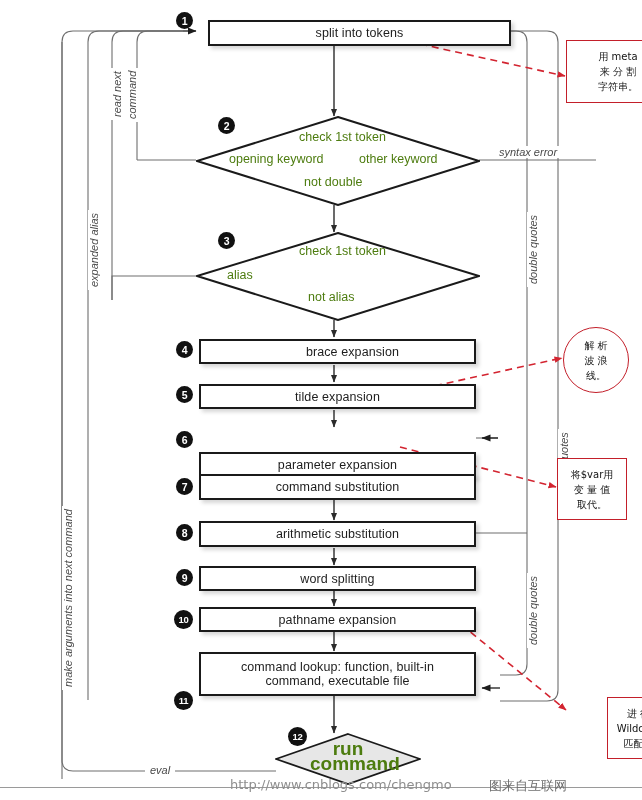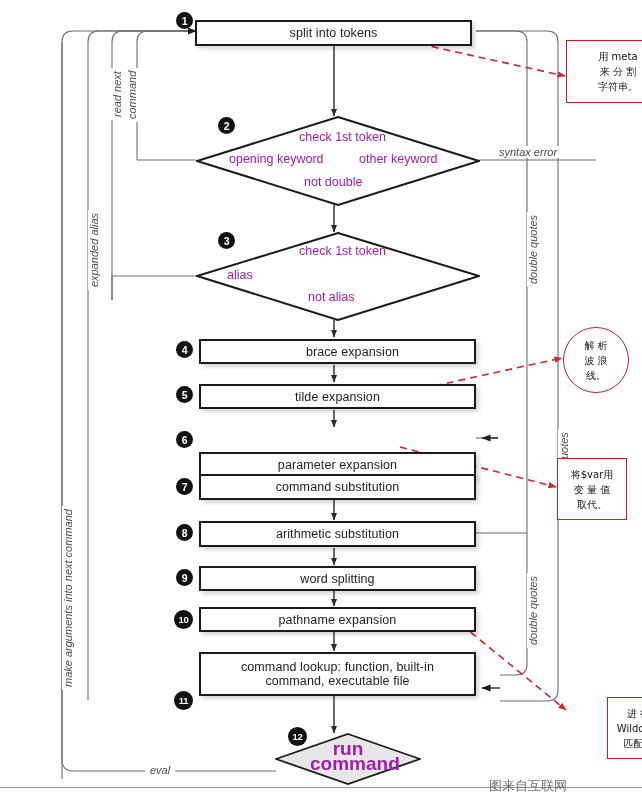--- a/index.html
+++ b/index.html
@@ -38,21 +38,21 @@
   }
   
   .diamond-wrap{
     position:absolute;
     z-index:6;
   }
   .diamond-wrap svg{display:block;}
   .dlabel{
     position:absolute;
     font-size:12.5px;
-    color:#a21caf;
+    color:#4d7c0f;
     white-space:nowrap;
     z-index:7;
   }
   .dlabel.bold{
     font-weight:bold;
     font-size:19px;
     line-height:15px;
     text-align:center;
   }
   
@@ -205,21 +205,21 @@
 
     <g stroke="#d32430" stroke-width="1.6" fill="none" stroke-dasharray="7,5">
       <path d="M420,44 L565,76" marker-end="url(#ahred)"></path>
       <path d="M388,396 L562,358" marker-end="url(#ahred)"></path>
       <path d="M400,447 L556,487" marker-end="url(#ahred)"></path>
       <path d="M452,617 L566,710" marker-end="url(#ahred)"></path>
     </g>
   </svg>
 
   <div class="num" style="left:176px;top:12px;">1</div>
-  <div class="pbox" style="left:195px;top:20px;width:277px;height:26px;">
+  <div class="pbox" style="left:208px;top:20px;width:303px;height:26px;">
     <span>split into tokens</span>
   </div>
 
   <div class="num" style="left:218px;top:117px;">2</div>
   <div class="diamond-wrap" style="left:196px;top:116px;">
     <svg width="284" height="90" viewBox="0 0 284 90">
       <polygon points="142,1 283,45 142,89 1,45" fill="#ffffff" stroke="#1a1a1a" stroke-width="2"></polygon>
     </svg>
   </div>
   <div class="dlabel" style="left:299px;top:130px;">check 1st token</div>
@@ -318,15 +318,16 @@
     <span>取代。</span>
   </div>
 
   <div class="anno" style="left:567px;top:697px;width:61px;height:60px;margin-left:40px;">
     <span>进   行</span>
     <span>Wildcard</span>
     <span>匹配。</span>
   </div>
 
   <div class="wmline" style="left:0px;top:787px;width:642px;height:1px;"></div>
+  <div class="wm" style="left:230px;top:777px;">http://www.cnblogs.com/chengmo</div>
   <div class="wm-cn" style="left:489px;top:777px;">图来自互联网</div>
 
 </div>
 
 </body></html>

